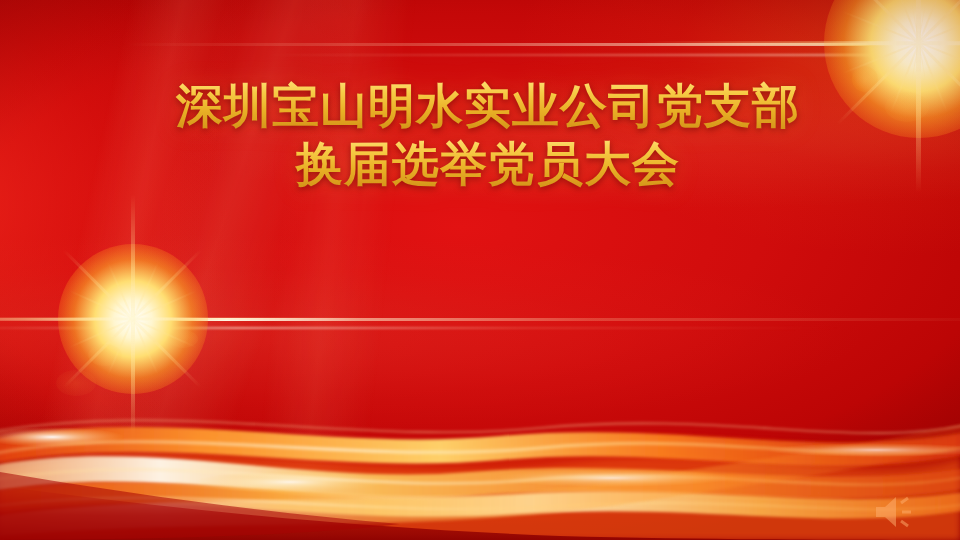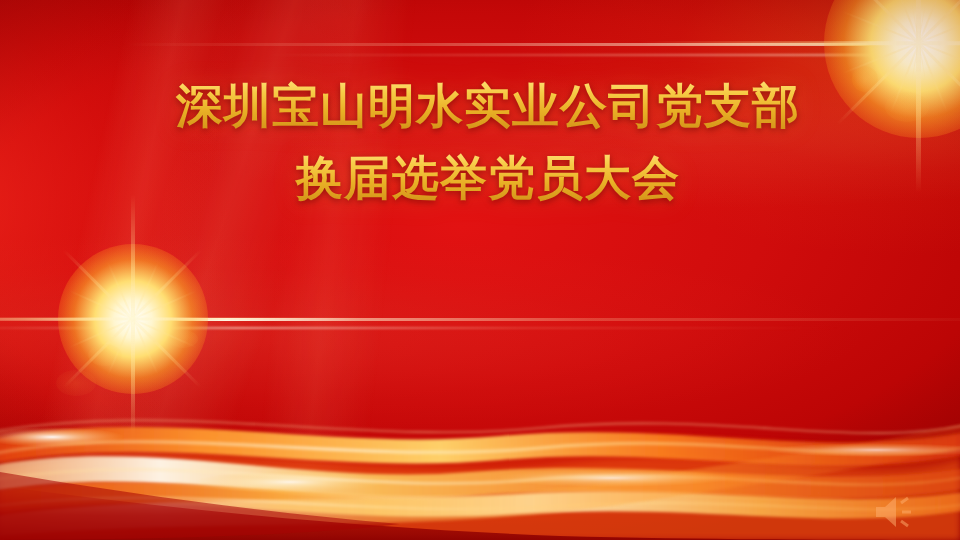--- a/index.html
+++ b/index.html
@@ -119,21 +119,21 @@
     font-weight:bold;
     background:linear-gradient(180deg, #FFE27A 0%, #F7CB46 26%, #E9B026 58%, #D99A1C 85%, #CE8E15 100%);
     -webkit-background-clip:text;
     background-clip:text;
     color:transparent;
     -webkit-text-fill-color:transparent;
     filter:drop-shadow(0 2px 3px rgba(90,0,0,0.55)) drop-shadow(0 0 12px rgba(255,190,60,0.18));
     white-space:nowrap;
     padding-left:16px;
   }
-  #title-line-2 { margin-top:16px; }
+  #title-line-2 { margin-top:2px; }
 
   #subtitle {
     position:absolute; right:30px; top:373px;
     font-size:31px;
     line-height:40px;
     letter-spacing:1px;
     font-weight:bold;
     background:linear-gradient(180deg, #FFE07A 0%, #F5C843 30%, #E5AB22 62%, #D69615 100%);
     -webkit-background-clip:text;
     background-clip:text;

